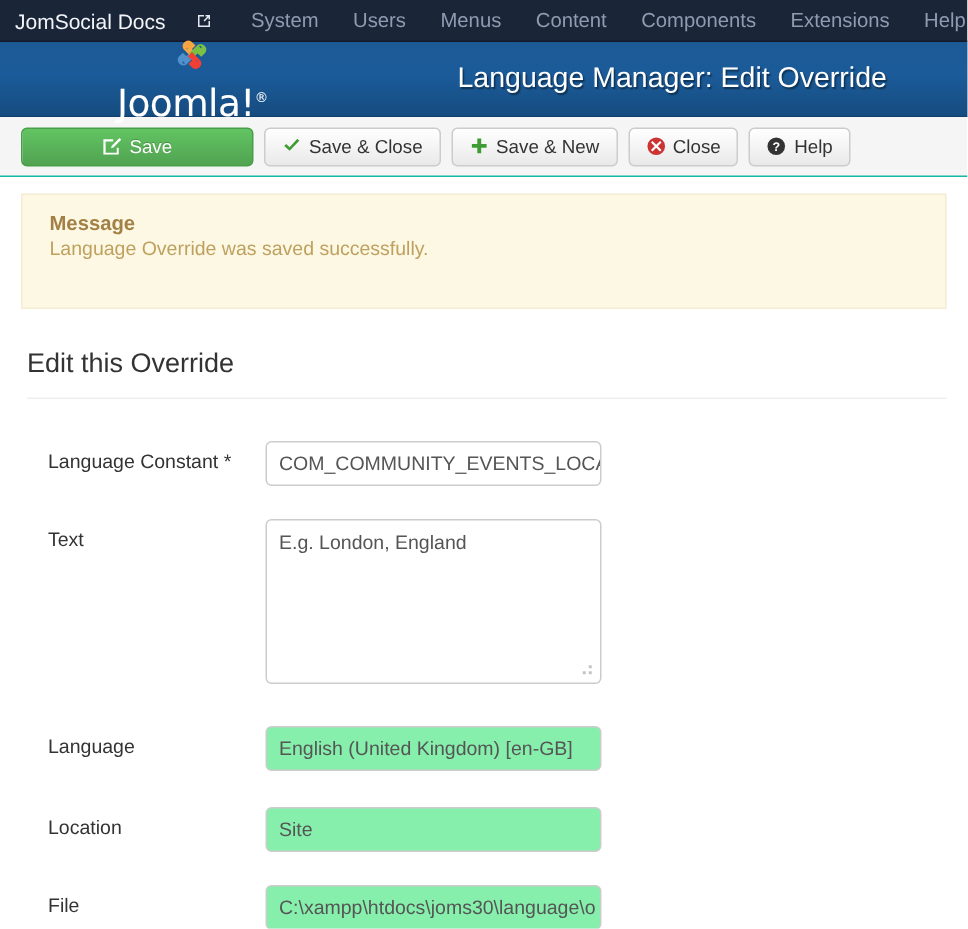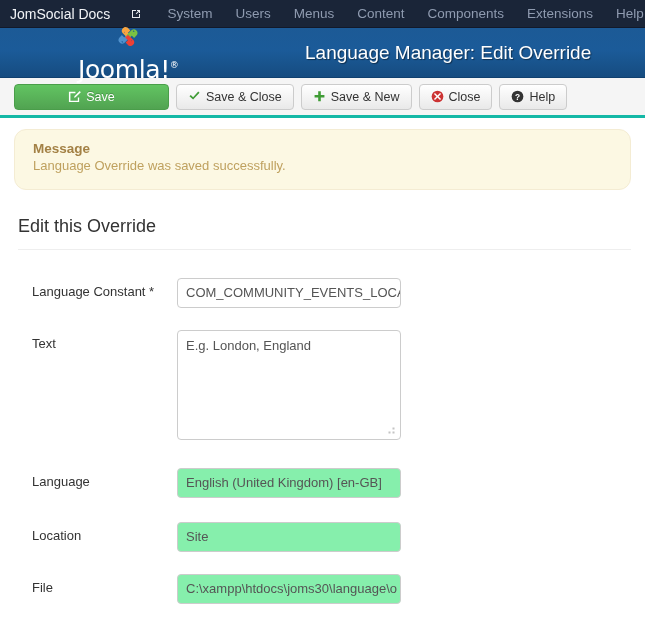--- a/index.html
+++ b/index.html
@@ -79,21 +79,21 @@
     color: #ffffff;
     font-size: 19px;
     text-shadow: 1px 1px 1px rgba(0,0,0,0.45);
     white-space: nowrap;
   }
 
   
   .toolbar {
     height: 40px;
     background: #f5f5f5;
-    border-bottom: 3px solid #14b8a6;
+    border-bottom: 1px solid #14b8a6;
     display: flex;
     align-items: center;
     padding-left: 14px;
     gap: 7px;
   }
   .btn {
     height: 26px;
     border-radius: 4px;
     display: inline-flex;
     align-items: center;
@@ -115,22 +115,22 @@
     text-shadow: 0 -1px 0 rgba(0,0,0,0.22);
   }
   .ico { display: inline-flex; line-height: 0; }
 
   
   .content { padding: 0 14px; }
   .alert {
     margin-top: 11px;
     background: #fcf8e3;
     border: 1px solid #f4ecd3;
-    border-radius: 12px;
-    padding: 11px 14px 16px 18px;
+    border-radius: 0;
+    padding: 11px 14px 32px 18px;
   }
   .alert-title {
     color: #a38145;
     font-weight: bold;
     font-size: 13.5px;
     margin-bottom: 2px;
   }
   .alert-text { color: #bfa15f; font-size: 13px; }
 
   

